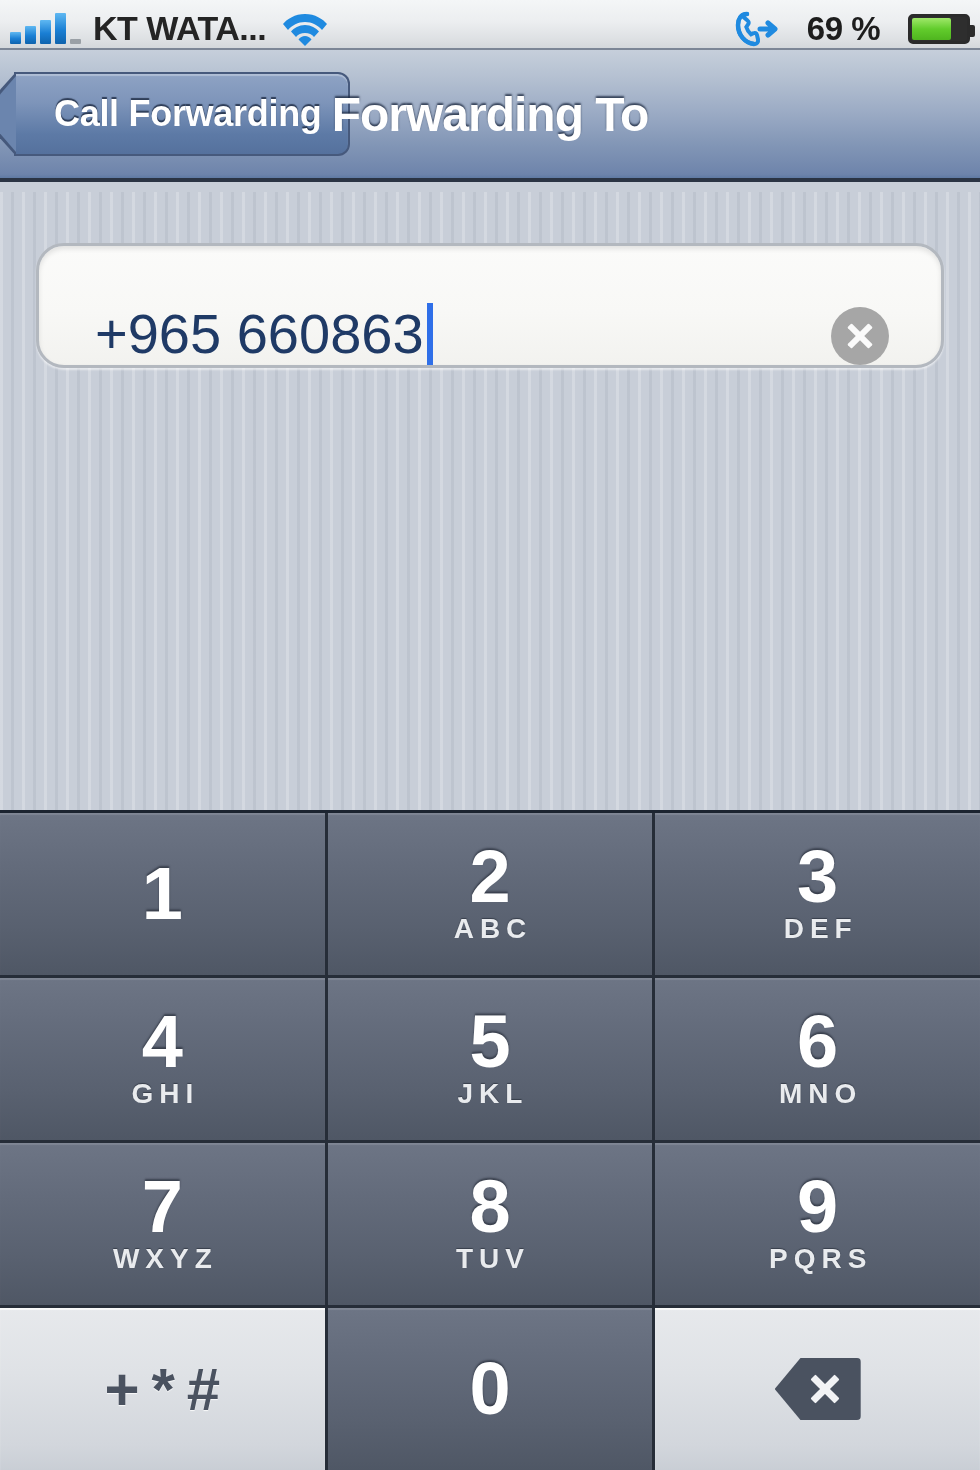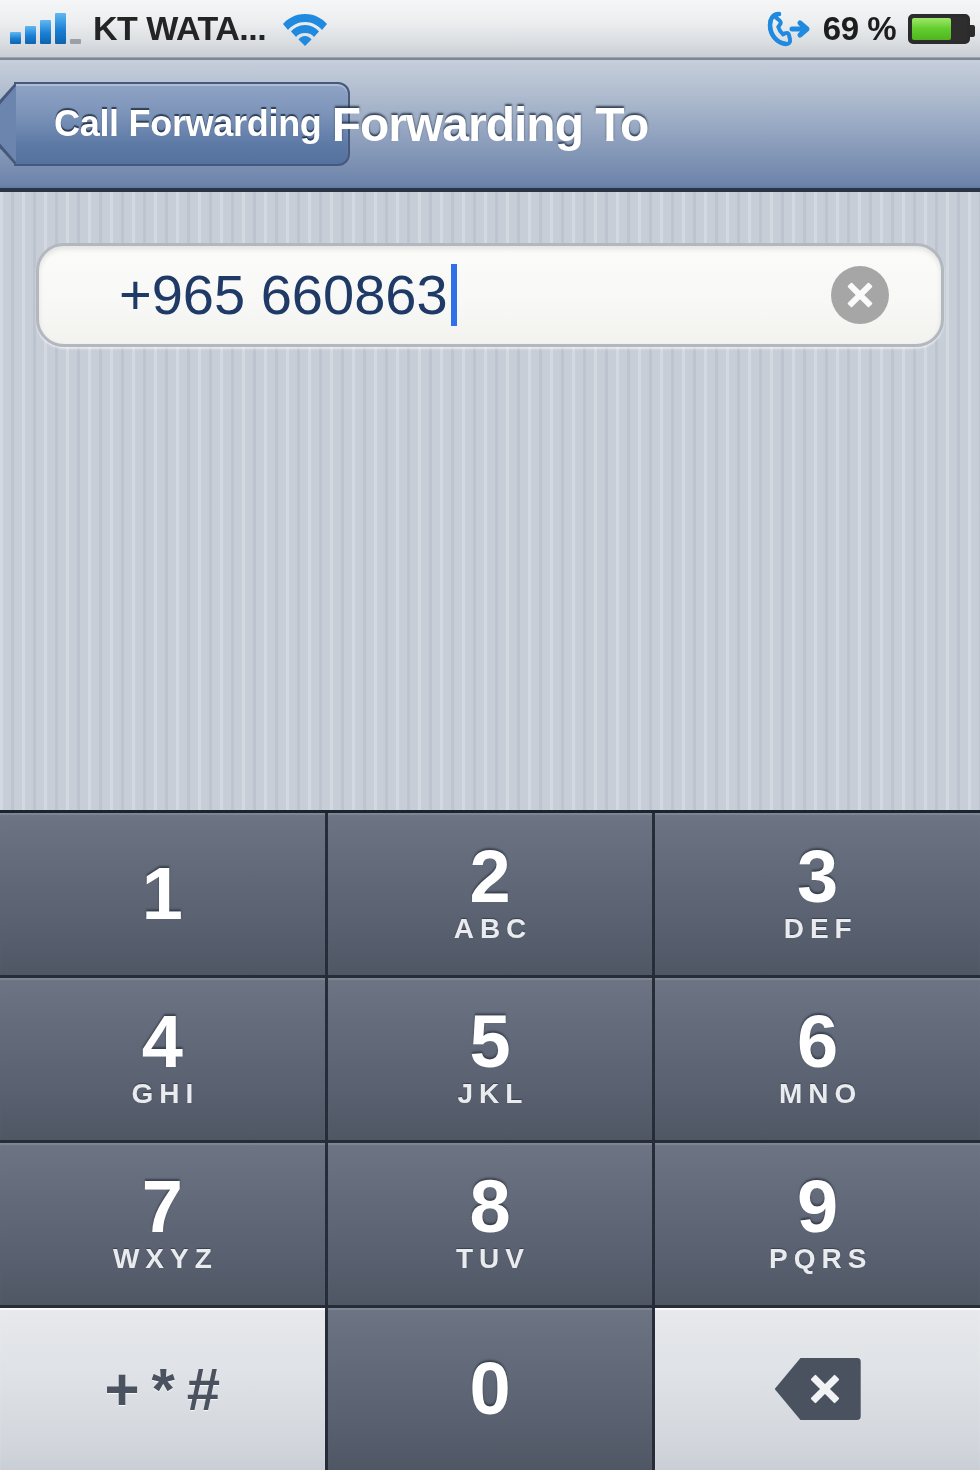--- a/index.html
+++ b/index.html
@@ -74,21 +74,21 @@
     font-size: 35px;
     font-weight: bold;
     color: #161616;
     letter-spacing: -0.5px;
   }
   .sb-right {
     position: absolute;
     right: 10px;
     display: flex;
     align-items: center;
-    gap: 12px;
+    gap: 28px;
   }
   .battery-pct {
     font-size: 33px;
     font-weight: bold;
     color: #1d1d1d;
     letter-spacing: -0.5px;
   }
   .battery {
     position: relative;
     width: 62px;
@@ -112,21 +112,21 @@
     position: absolute;
     top: 1px; left: 1px; bottom: 1px;
     width: 69%;
     background: linear-gradient(to bottom, #9fe86a 0%, #62cc2c 50%, #4fb51f 100%);
     border-radius: 2px;
   }
 
   
   .nav-bar {
     position: absolute;
-    top: 58px; left: 0;
+    top: 48px; left: 0;
     width: 980px;
     height: 134px;
     box-sizing: border-box;
     background: linear-gradient(to bottom,
         #c6cfdb 0%, #b4c0d1 22%, #9aaac4 50%, #8296b6 74%, #6e84ab 97%, #5f7aa3 100%);
     border-top: 2px solid #7c8696;
     border-bottom: 4px solid #2b3444;
     display: flex;
     align-items: center;
   }
@@ -205,29 +205,28 @@
         rgba(0,0,0,0.0) 14px,
         rgba(0,0,0,0.0) 22px);
     border-bottom: 3px solid #1c2430;
   }
 
   .phone-field {
     position: absolute;
     left: 36px;
     top: 243px;
     width: 908px;
-    height: 104px;
+    height: 125px;
     box-sizing: border-box;
     background: linear-gradient(to bottom, #fbfbfa 0%, #f8f8f6 55%, #f2f2ef 100%);
     border: 3px solid #b3b8bf;
     border-radius: 28px;
     box-shadow: inset 0 3px 5px rgba(0,0,0,0.10), 0 2px 2px rgba(255,255,255,0.55);
     display: flex;
-    align-items: center;
-    padding-left: 24px;
+    align-items: flex-end;
   }
   .phone-value-wrap {
     display: flex;
     align-items: center;
     margin-left: 56px;
     flex: 1;
   }
   .phone-value {
     font-size: 56px;
     color: #1f3a66;

